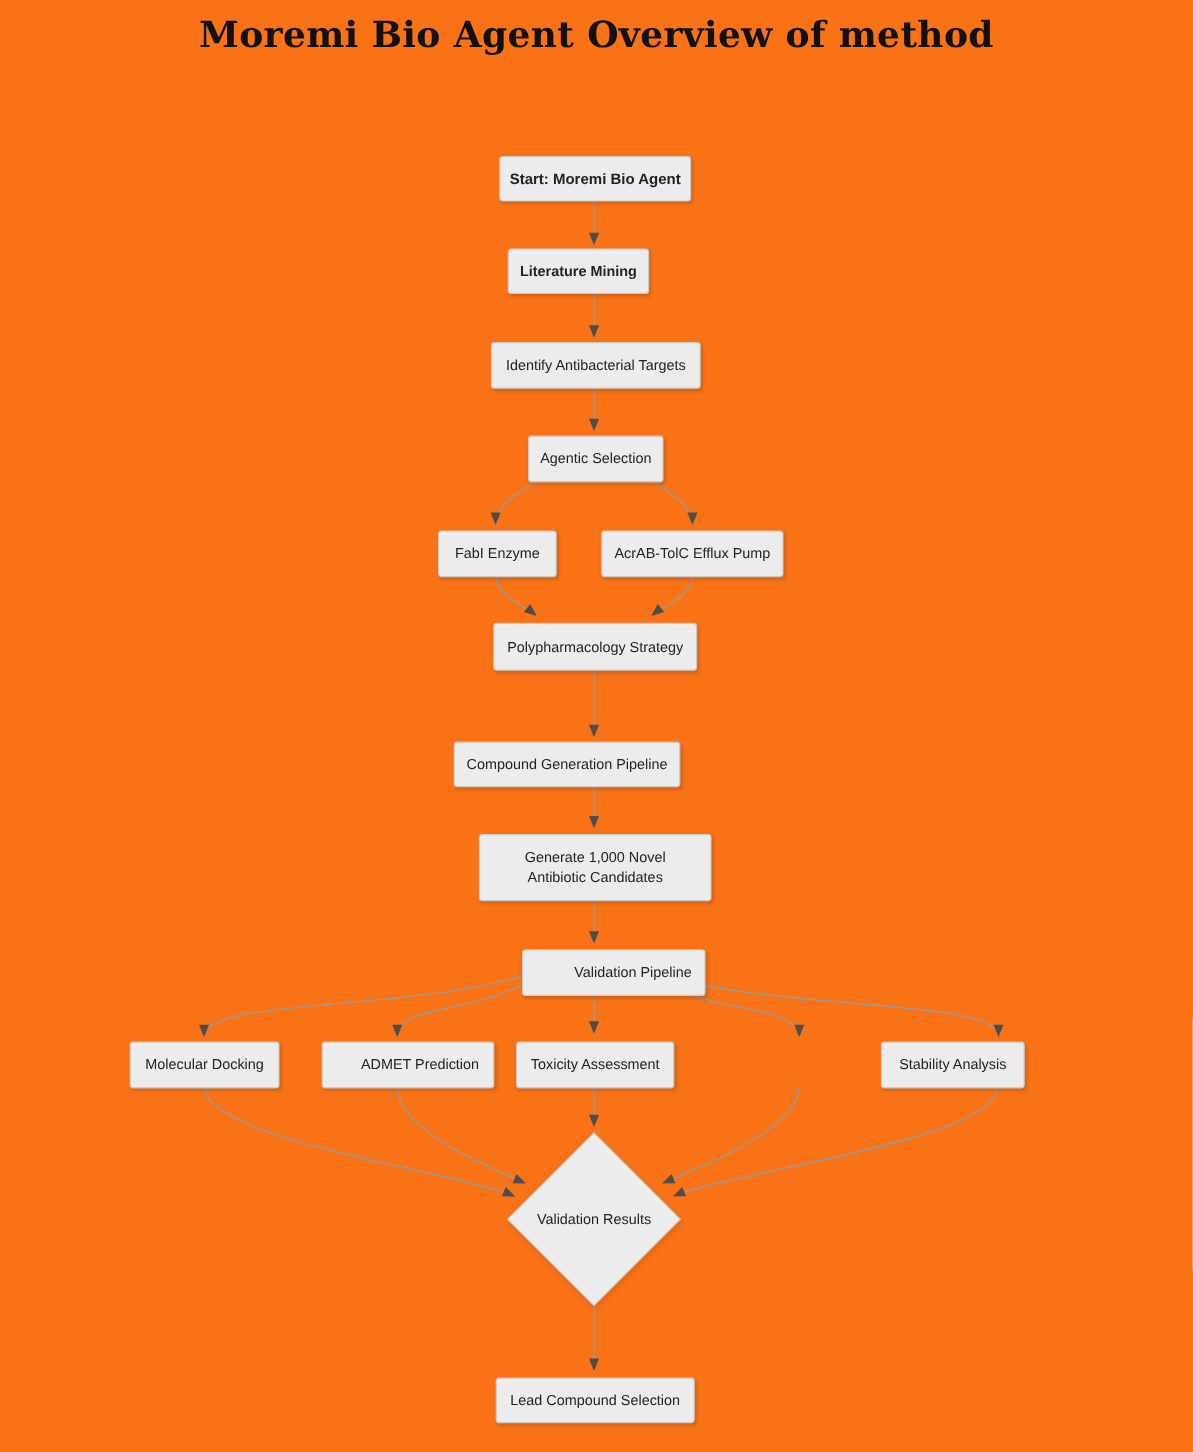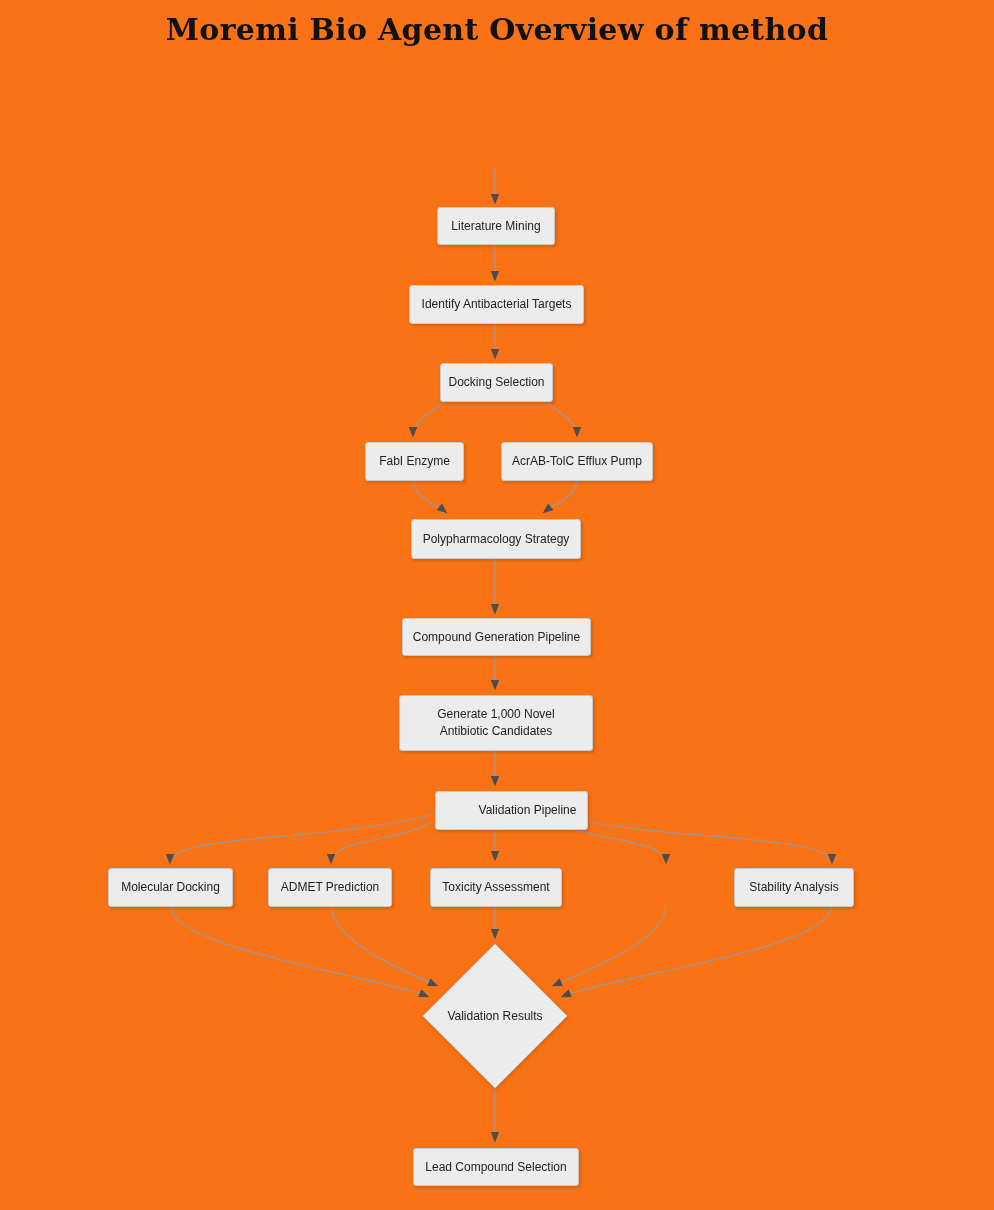--- a/index.html
+++ b/index.html
@@ -64,31 +64,31 @@
     background: var(--node-fill, #ececec);
     border: 1px solid var(--node-border, #c9c9c9);
     border-radius: 3px;
     box-shadow: 1.5px 2px 3px rgba(0,0,0,0.15);
     font-size: 12px;
     line-height: 17px;
     color: #222222;
   }
   .node.bold { font-weight: bold; font-size: 12.5px; }
   .n-start      { left: 416px; top: 130px; width: 158px; height: 36px; }
-  .n-literature { left: 437px; top: 207px; width: 116px; height: 36px; }
+  .n-literature { left: 423px; top: 207px; width: 116px; height: 36px; font-weight: bold; }
   .n-identify   { left: 409px; top: 285px; width: 173px; height: 37px; }
   .n-target     { left: 440px; top: 363px; width: 111px; height: 37px; }
   .n-fabi       { left: 365px; top: 442px; width:  97px; height: 37px; }
   .n-acrab      { left: 501px; top: 442px; width: 150px; height: 37px; }
   .n-poly       { left: 411px; top: 519px; width: 168px; height: 38px; }
-  .n-compound   { left: 402px; top: 618px; width: 187px; height: 36px; }
+  .n-compound   { left: 378px; top: 618px; width: 187px; height: 36px; }
   .n-generate   { left: 399px; top: 695px; width: 192px; height: 54px; }
   .n-validation { left: 435px; top: 791px; width: 119px; height: 37px; padding-left: 32px; }
   .n-docking    { left: 108px; top: 868px; width: 123px; height: 37px; }
-  .n-admet      { left: 268px; top: 868px; width: 122px; height: 37px; }
+  .n-admet      { left: 268px; top: 868px; width: 122px; height: 37px; padding-left: 20px; }
   .n-toxicity   { left: 430px; top: 868px; width: 130px; height: 37px; }
   .n-offtarget  { left: 600px; top: 868px; width: 136px; height: 37px; }
   .n-stability  { left: 734px; top: 868px; width: 118px; height: 37px; }
   .n-lead       { left: 413px; top: 1148px; width: 164px; height: 36px; }
   .diamond-label {
     position: absolute;
     left: 423px; top: 1002px; width: 144px; height: 28px;
     display: flex; align-items: center; justify-content: center;
     font-size: 12px; color: #222222;
   }
@@ -123,28 +123,31 @@
     <path class="edge" d="M556,814 C660,843 832,832 832,864" marker-end="url(#arrow)"></path>
     <path class="edge" d="M170,905 C170,950 380,976 429,997" marker-end="url(#arrow)"></path>
     <path class="edge" d="M331,905 C331,940 400,970 438,986" marker-end="url(#arrow)"></path>
     <path class="edge" d="M495,905 V939" marker-end="url(#arrow)"></path>
     <path class="edge" d="M666,905 C666,940 590,970 552,986" marker-end="url(#arrow)"></path>
     <path class="edge" d="M832,905 C832,950 610,976 561,997" marker-end="url(#arrow)"></path>
     <path class="edge" d="M495,1088 V1142" marker-end="url(#arrow)"></path>
     <polygon class="diamond-shape" points="495,944 567,1016 495,1088 423,1016" style="filter: drop-shadow(1.5px 2px 2px rgba(0,0,0,0.12));"></polygon>
   </svg>
 
+  <div class="node bold n-start">
+      <span>Start: Moremi Bio Agent</span>
+    </div>
   <div class="node n-literature">
       <span>Literature Mining</span>
     </div>
   <div class="node n-identify">
       <span>Identify Antibacterial Targets</span>
     </div>
   <div class="node n-target">
-      <span>Docking Selection</span>
+      <span>Agentic Selection</span>
     </div>
   <div class="node n-fabi">
       <span>FabI Enzyme</span>
     </div>
   <div class="node n-acrab">
       <span>AcrAB-TolC Efflux Pump</span>
     </div>
   <div class="node n-poly">
       <span>Polypharmacology Strategy</span>
     </div>

